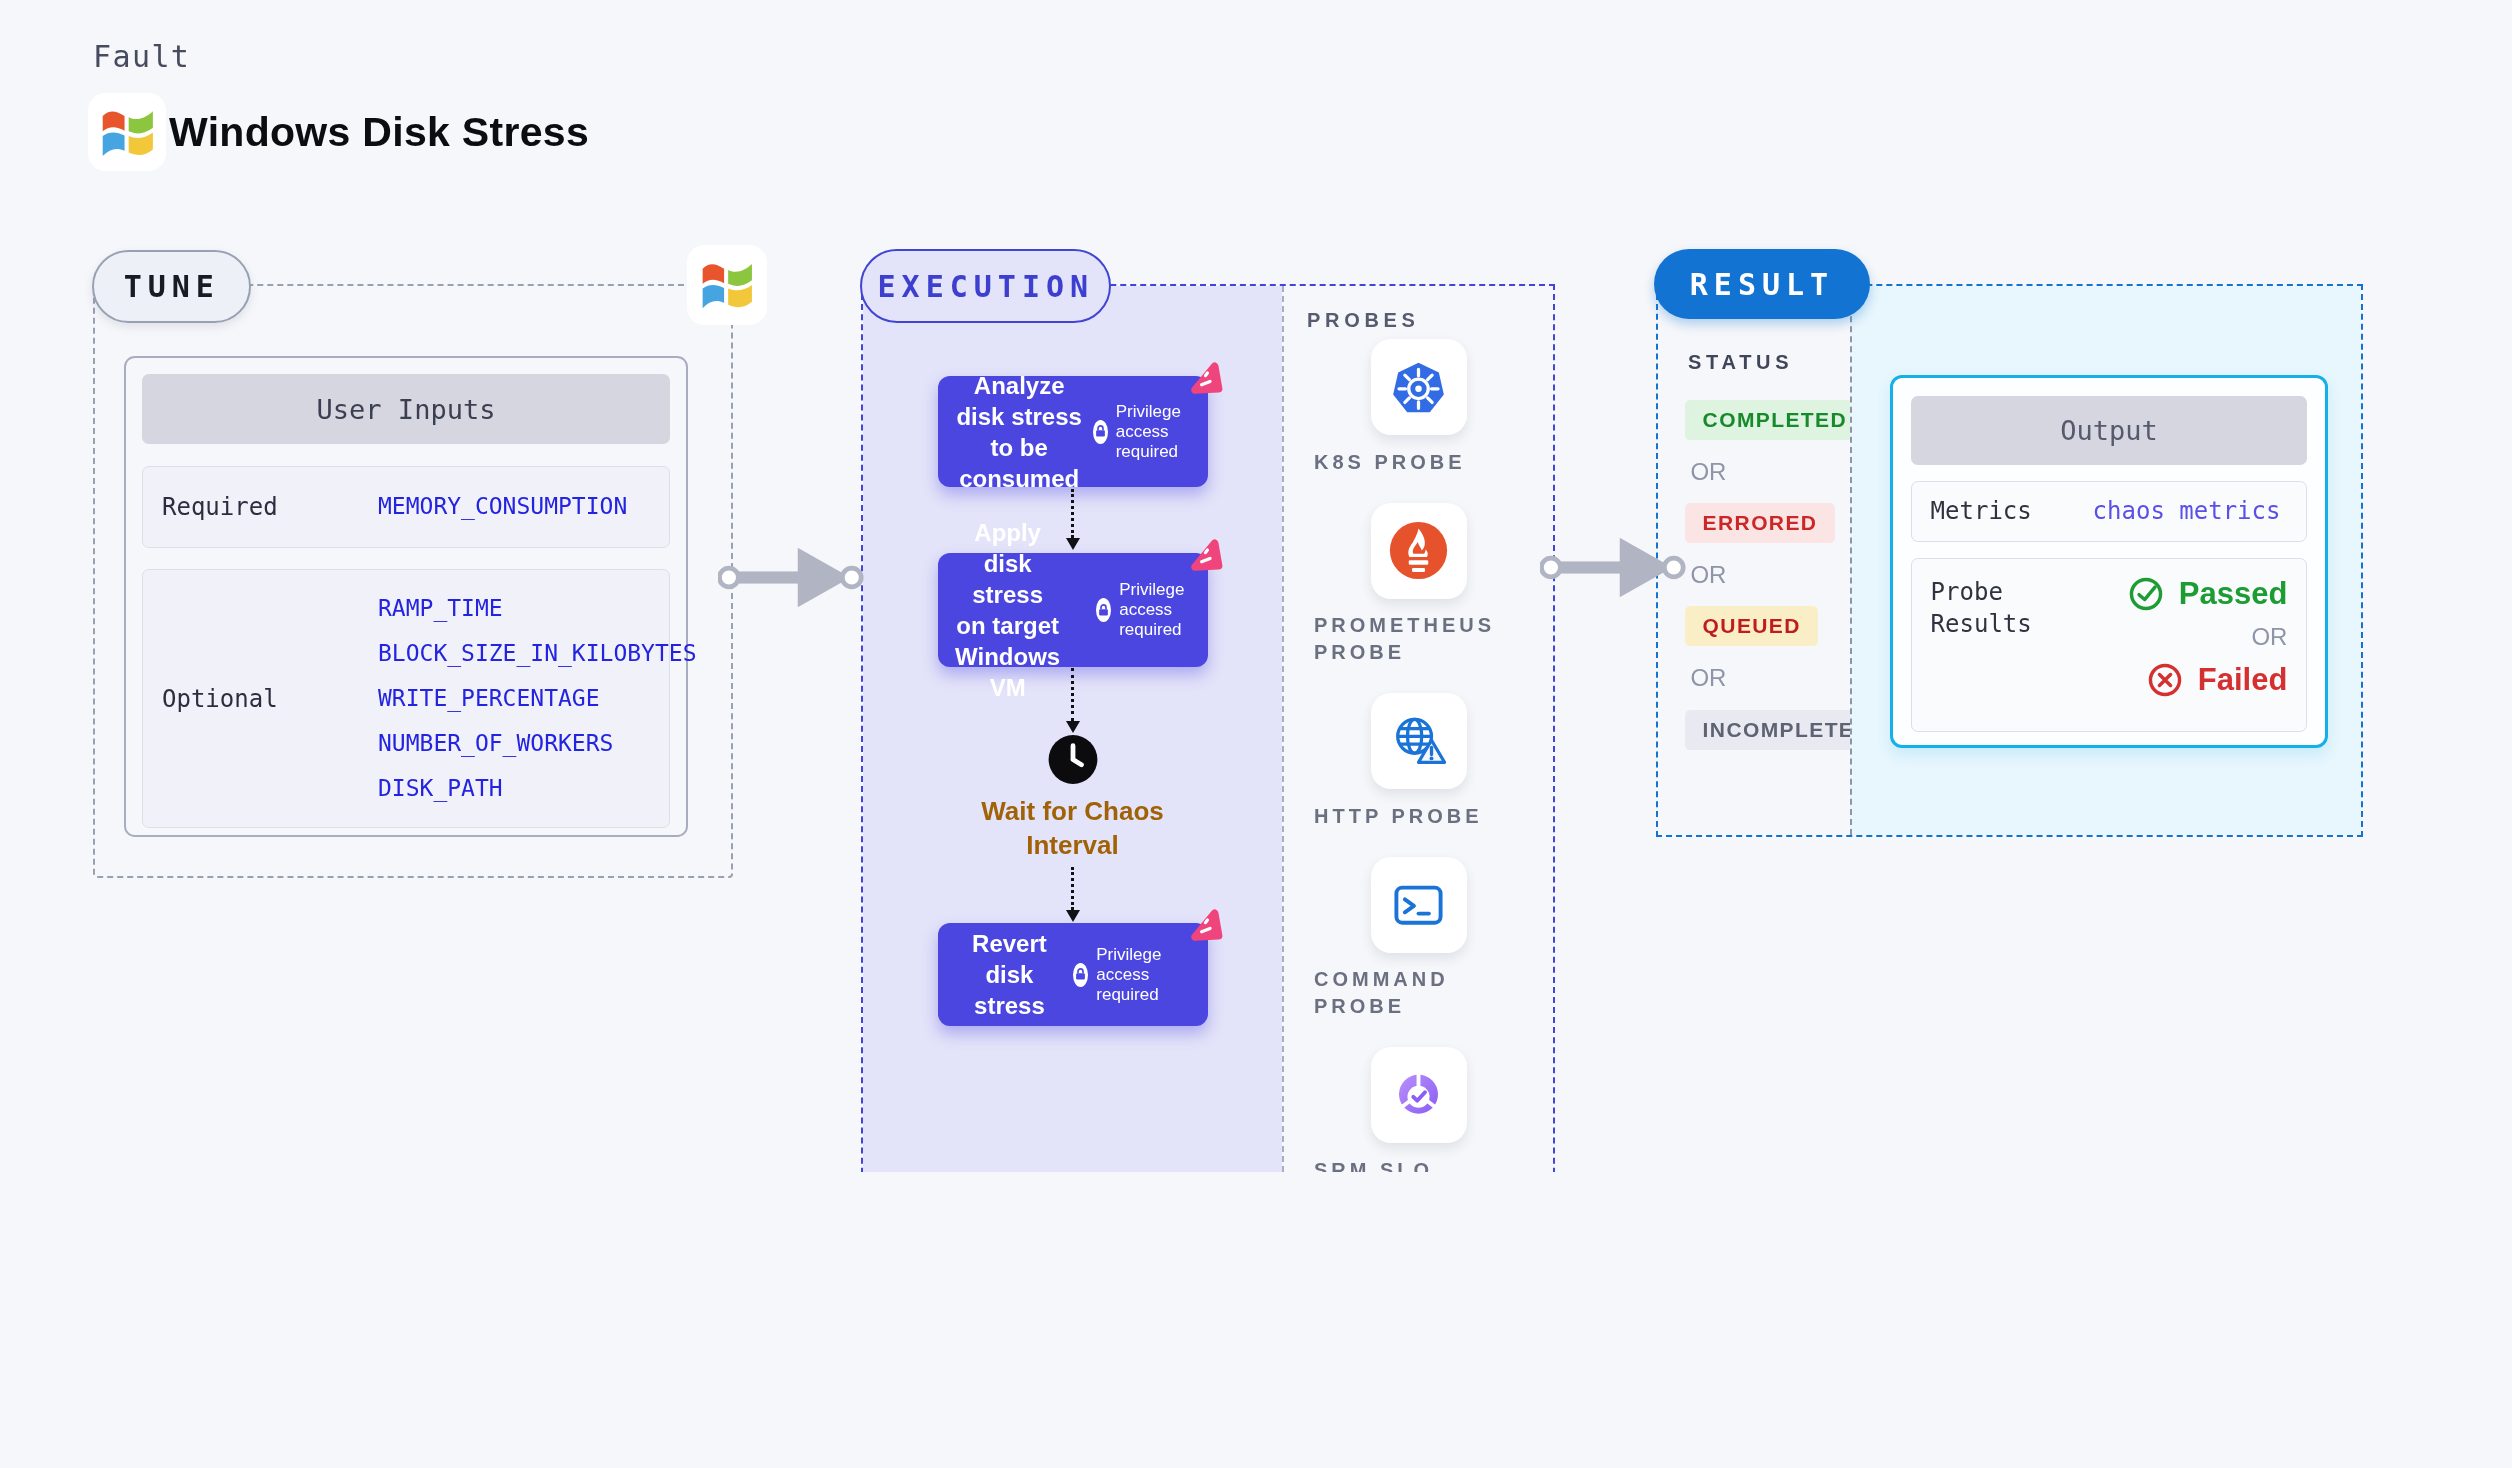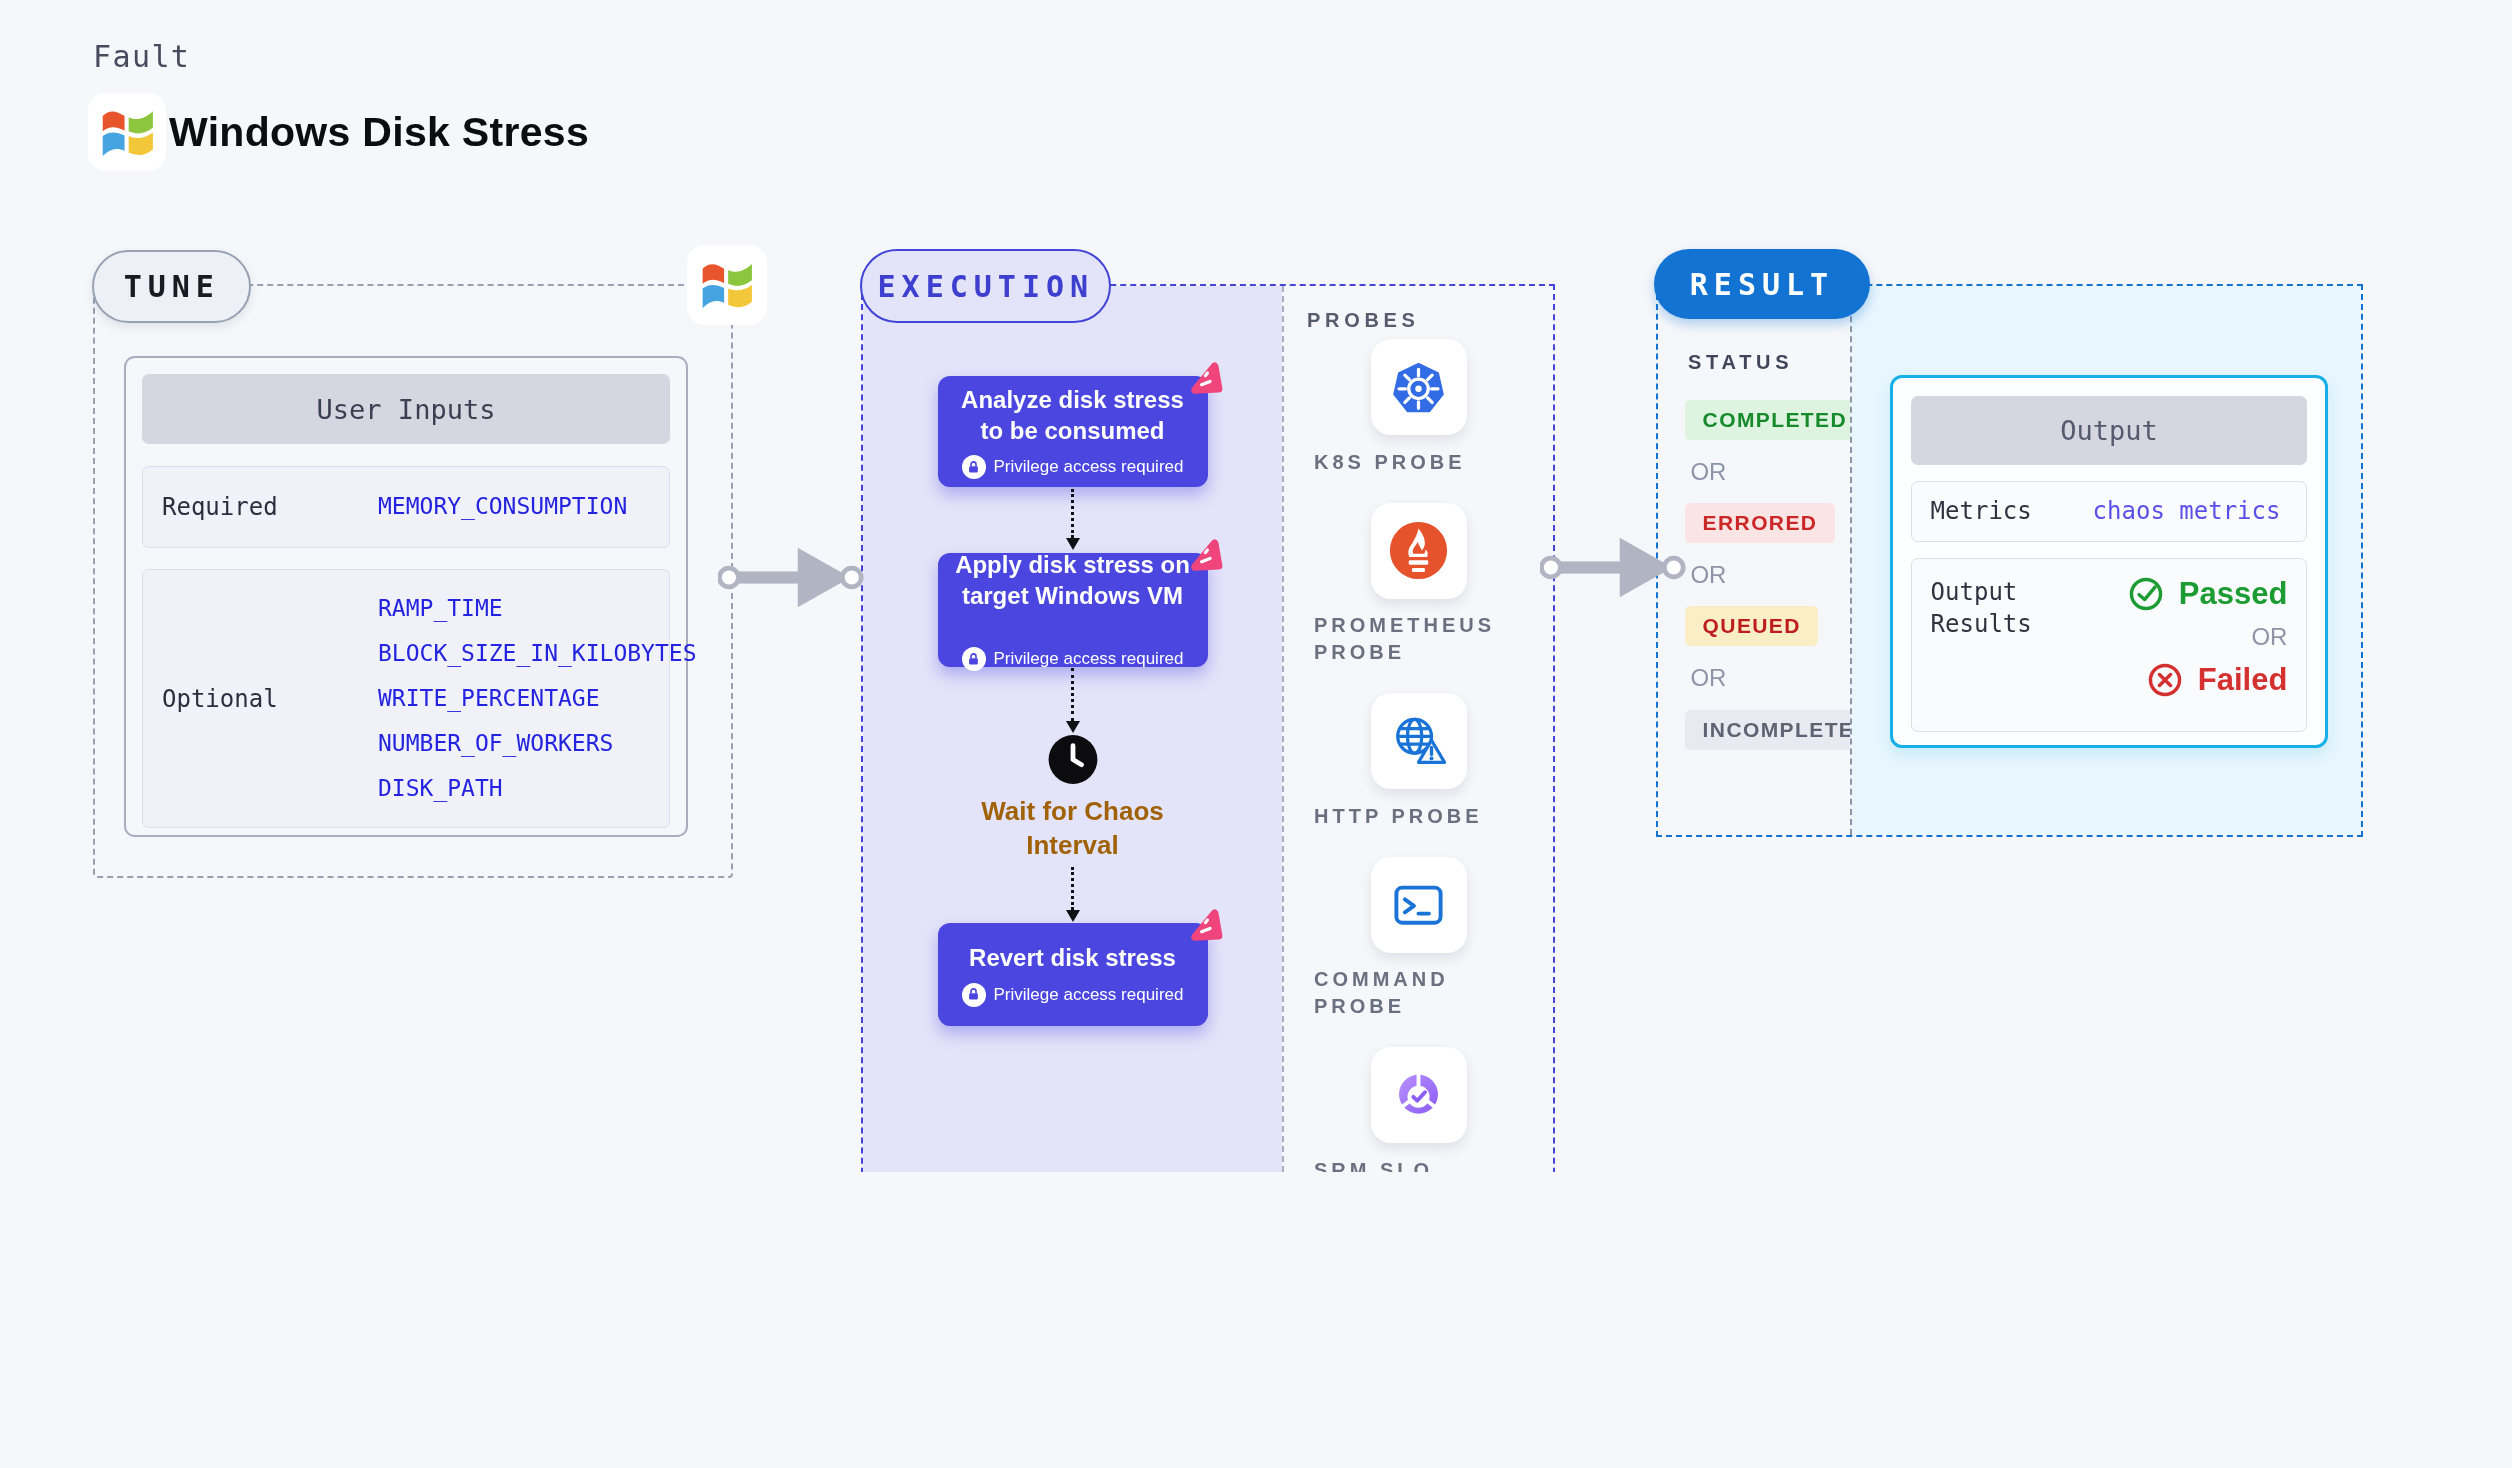--- a/index.html
+++ b/index.html
@@ -29,21 +29,21 @@
   .paramlist{display:flex;flex-direction:column;justify-content:center;}
   .param{font-size:23px;color:#2424e0;line-height:45px;white-space:nowrap;}
 
   
   .h-arrow{position:absolute;z-index:8;}
 
   
   .exec-panel{position:absolute;left:861px;top:284px;width:690px;height:956px;border:2.7px dashed #4245d8;display:flex;}
   .exec-pill{left:-2.7px;top:-37px;width:247px;height:70px;background:#e3e3f9;border:2.7px solid #4144d4;color:#3d40cf;font-size:30px;letter-spacing:6px;}
   .exec-flow{width:419px;background:#e3e3f9;position:relative;}
-  .step-card{position:absolute;left:50%;transform:translateX(-50%);width:270px;background:#4b46e0;border-radius:12px;box-shadow:0 8px 15px rgba(75,70,224,.35);display:flex;flex-direction:column;align-items:center;justify-content:center;gap:9.5px;padding:15px 17.6px;box-sizing:border-box;}
+  .step-card{position:absolute;left:50%;transform:translateX(-50%);width:270px;background:#4b46e0;border-radius:12px;box-shadow:0 8px 15px rgba(75,70,224,.35);display:flex;flex-direction:row;align-items:center;justify-content:flex-start;gap:9.5px;padding:15px 17.6px;box-sizing:border-box;}
   .step-title{color:#ffffff;font-size:24px;font-weight:bold;text-align:center;line-height:31px;}
   .priv{display:flex;align-items:center;gap:8px;}
   .priv-circle{width:24px;height:24px;background:#ffffff;border-radius:50%;display:flex;align-items:center;justify-content:center;}
   .priv-label{color:#ffffff;font-size:17px;}
   .corner-chaos{position:absolute;top:-16px;right:-17.6px;width:39px;height:39px;z-index:3;}
   .v-conn{position:absolute;left:50%;transform:translateX(-50%);display:flex;flex-direction:column;align-items:center;}
   .v-line{width:0;border-left:3.4px dotted #101114;}
   .v-head{width:0;height:0;border-left:7.4px solid transparent;border-right:7.4px solid transparent;border-top:12px solid #101114;}
   .clock-wrap{position:absolute;left:50%;transform:translateX(-50%);}
   .wait-label{position:absolute;left:50%;transform:translateX(-50%);width:243px;text-align:center;font-size:26px;font-weight:bold;color:#a16207;line-height:34px;}
@@ -325,21 +325,21 @@
     <div class="result-cyan">
       <div class="output-box">
         <div class="output-header mono">Output</div>
 
         <div class="metrics-row">
           <div class="metrics-label mono">Metrics</div>
           <div class="metrics-value mono">chaos metrics</div>
         </div>
 
         <div class="probe-row">
-          <div class="probe-results-label mono">Output Results</div>
+          <div class="probe-results-label mono">Probe Results</div>
           <div class="pr-stack">
             <div class="pr-line">
               <svg width="36" height="36" viewBox="0 0 52 52">
                 <circle cx="26" cy="26" r="21" fill="none" stroke="#1c9c33" stroke-width="5"></circle>
                 <path d="M16,27 L24,34 L39,16" fill="none" stroke="#1c9c33" stroke-width="5" stroke-linecap="round" stroke-linejoin="round"></path>
               </svg>
               <div class="passed-text">Passed</div>
             </div>
             <div class="pr-or">OR</div>
             <div class="pr-line">

